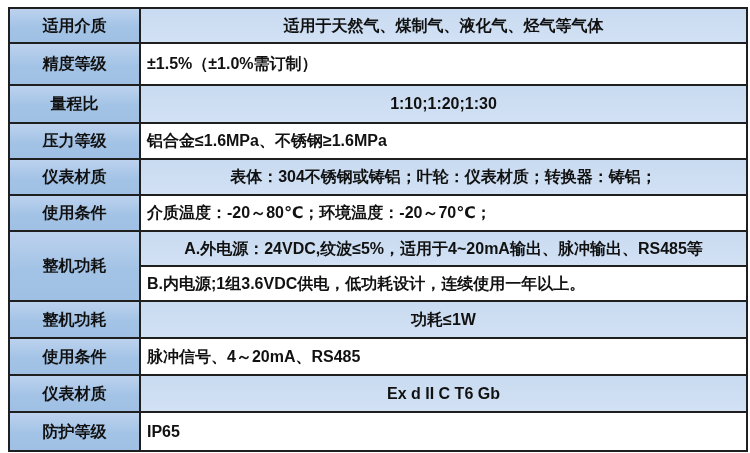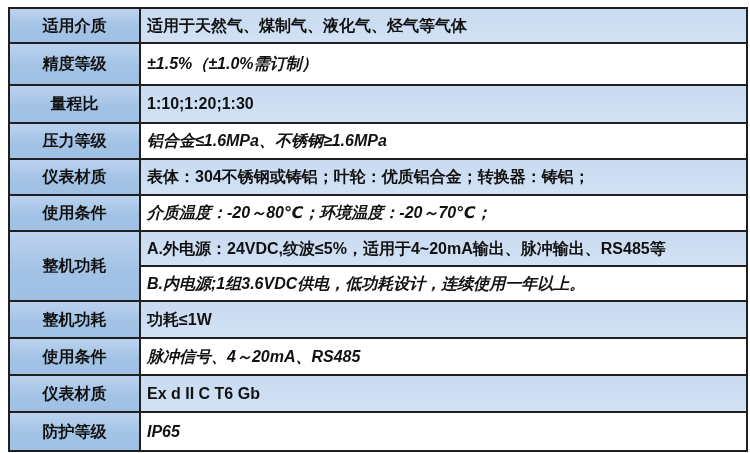--- a/index.html
+++ b/index.html
@@ -39,24 +39,24 @@
     width: 117px;
     text-align: center;
     background: linear-gradient(180deg, #bcd2ee 0%, #a3c3e6 55%, #9fc0e4 100%);
   }
   td.val {
     text-align: left;
     padding-left: 7px;
   }
   td.val-blue {
     background: linear-gradient(180deg, #c9dbf1 0%, #d2e1f4 100%);
+    text-align: center;
   }
   td.val-white {
     background: #ffffff;
-    font-style: italic;
   }
   
   td.thin-bottom { border-bottom: 1px solid #5a5a5a; margin-left: 6px; }
   td.thin-top    { border-top: 1px solid #5a5a5a; }
 
   tr.h35 { height: 35px; }
   tr.h42 { height: 42px; }
   tr.h38 { height: 38px; }
   tr.h36 { height: 36px; }
   tr.h37 { height: 37px; }
@@ -79,21 +79,21 @@
       <tr class="h38">
         <td class="label">量程比</td>
         <td class="val val-blue">1:10;1:20;1:30</td>
       </tr>
       <tr class="h36">
         <td class="label">压力等级</td>
         <td class="val val-white">铝合金≤1.6MPa、不锈钢≥1.6MPa</td>
       </tr>
       <tr class="h36">
         <td class="label">仪表材质</td>
-        <td class="val val-blue">表体：304不锈钢或铸铝；叶轮：优质铝合金；转换器：铸铝；</td>
+        <td class="val val-blue">表体：304不锈钢或铸铝；叶轮：仪表材质；转换器：铸铝；</td>
       </tr>
       <tr class="h36">
         <td class="label">使用条件</td>
         <td class="val val-white">介质温度：-20～80℃；环境温度：-20～70℃；</td>
       </tr>
       <tr class="h35">
         <td class="label" rowspan="2">整机功耗</td>
         <td class="val val-blue thin-bottom">A.外电源：24VDC,纹波≤5%，适用于4~20mA输出、脉冲输出、RS485等</td>
       </tr>
       <tr class="h35">

